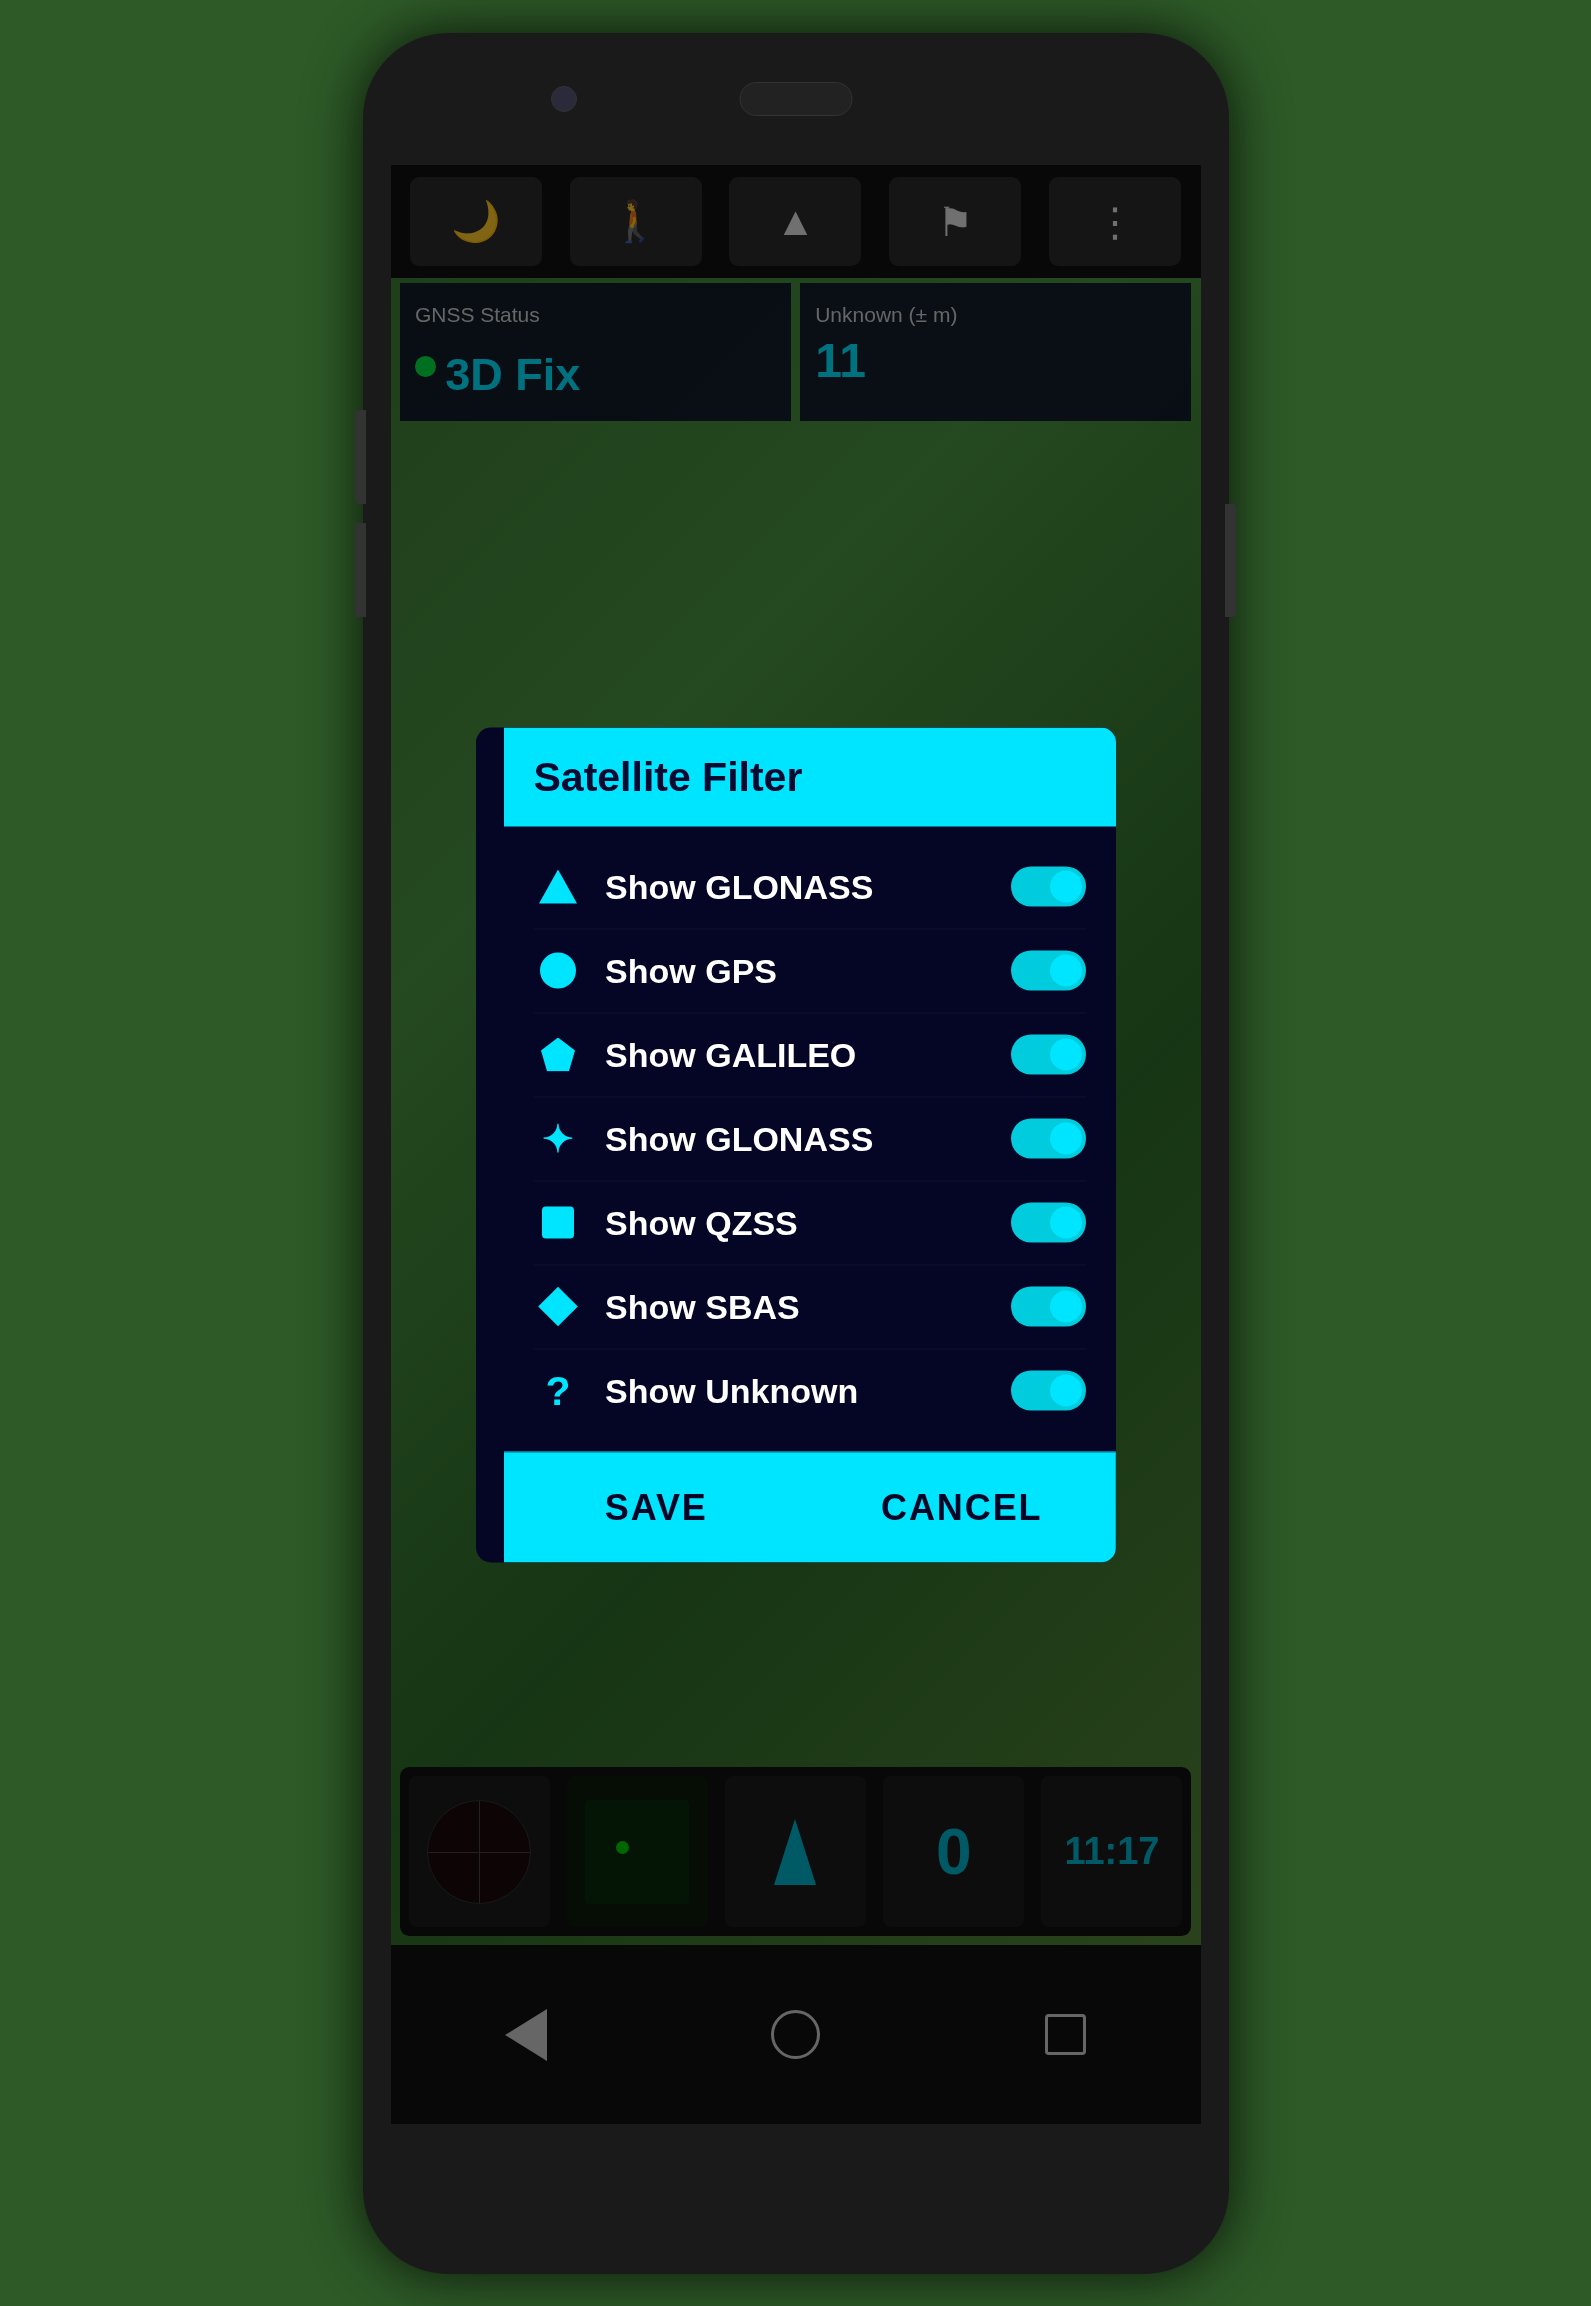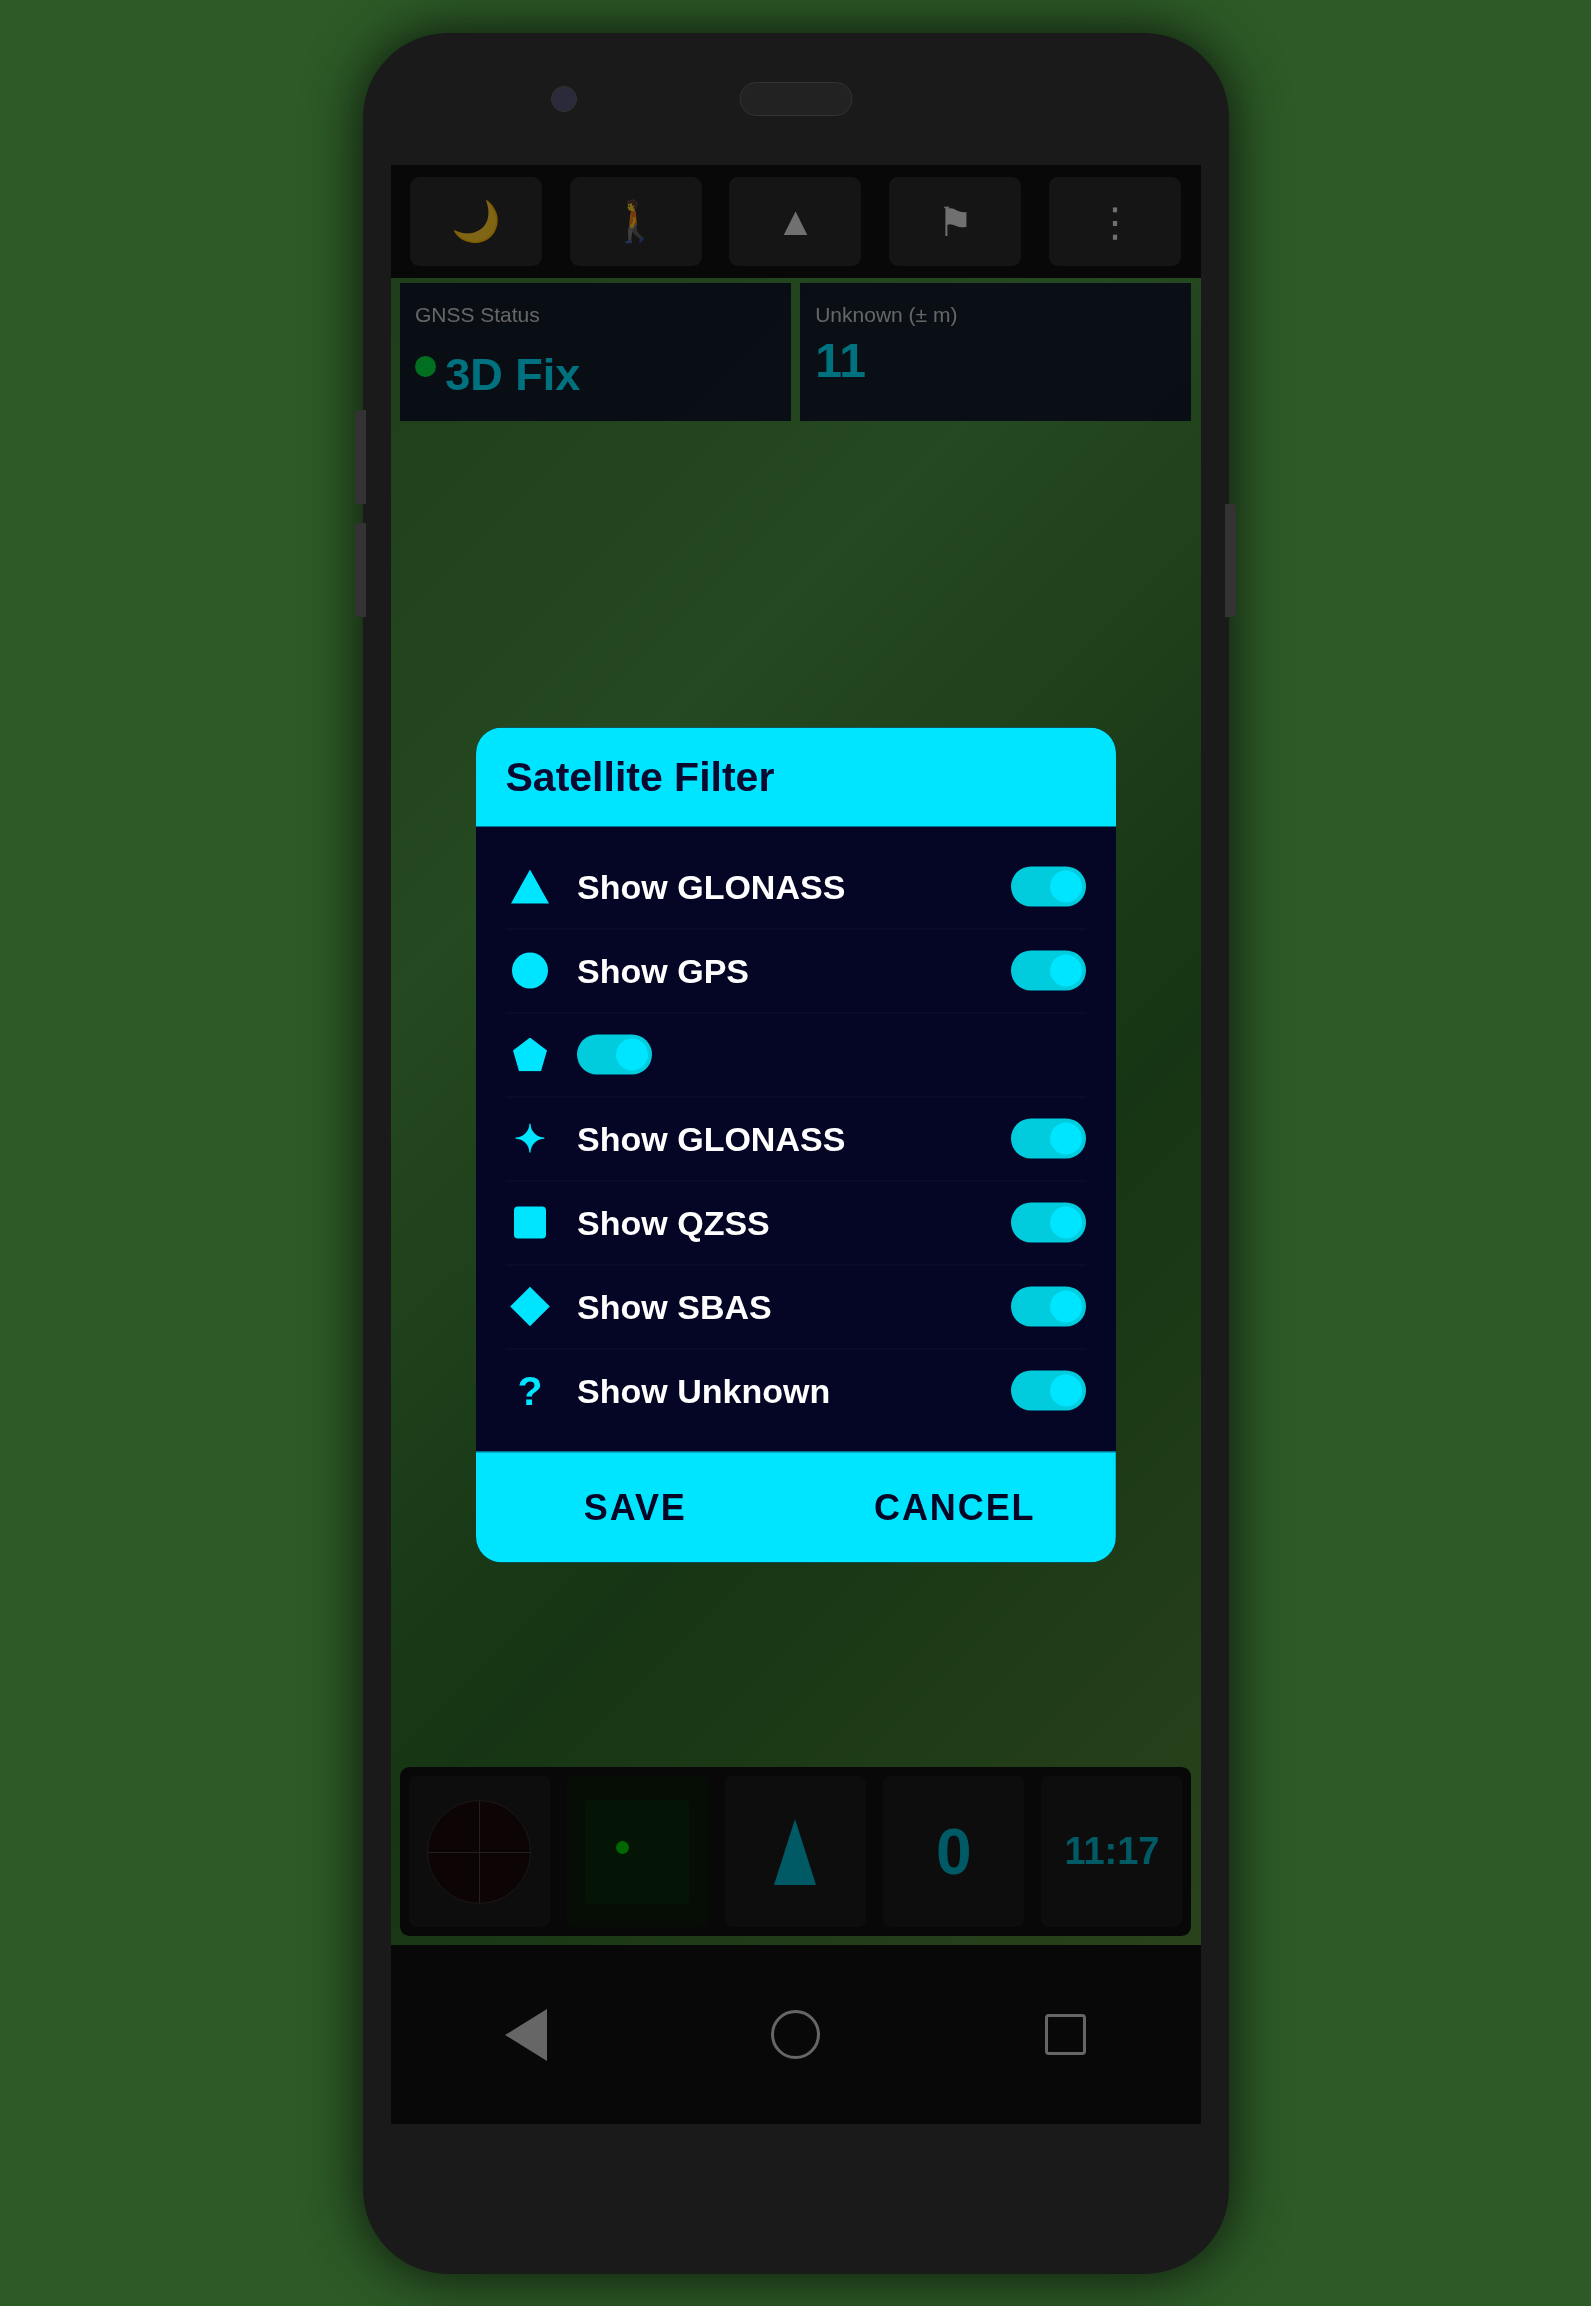--- a/index.html
+++ b/index.html
@@ -178,23 +178,24 @@
     }
 
     
     .dialog {
       position: absolute;
       top: 50%;
       left: 50%;
       transform: translate(-50%, -50%);
       width: 640px;
       background: #050525;
-      border-radius: 26px;
+      border-radius: 15px;
       overflow: hidden;
       z-index: 30;
+      padding-left: 28px;
     }
 
     .dialog-header {
       background: #00e5ff;
       padding: 26px 30px;
     }
 
     .dialog-title {
       color: #0a0a30;
       font-size: 41px;
@@ -592,20 +593,21 @@
             <div class="icon-circle"></div>
           </div>
           <span class="filter-label">Show GPS</span>
           <div class="toggle toggle-on"></div>
         </div>
 
         <div class="filter-row">
           <div class="filter-icon">
             <div class="icon-pentagon"></div>
           </div>
+          <span class="filter-label">Show GALILEO</span>
           <div class="toggle toggle-on"></div>
         </div>
 
         <div class="filter-row">
           <div class="filter-icon">
             <span class="icon-star4-plus">✦</span>
           </div>
           <span class="filter-label">Show GLONASS</span>
           <div class="toggle toggle-on"></div>
         </div>

